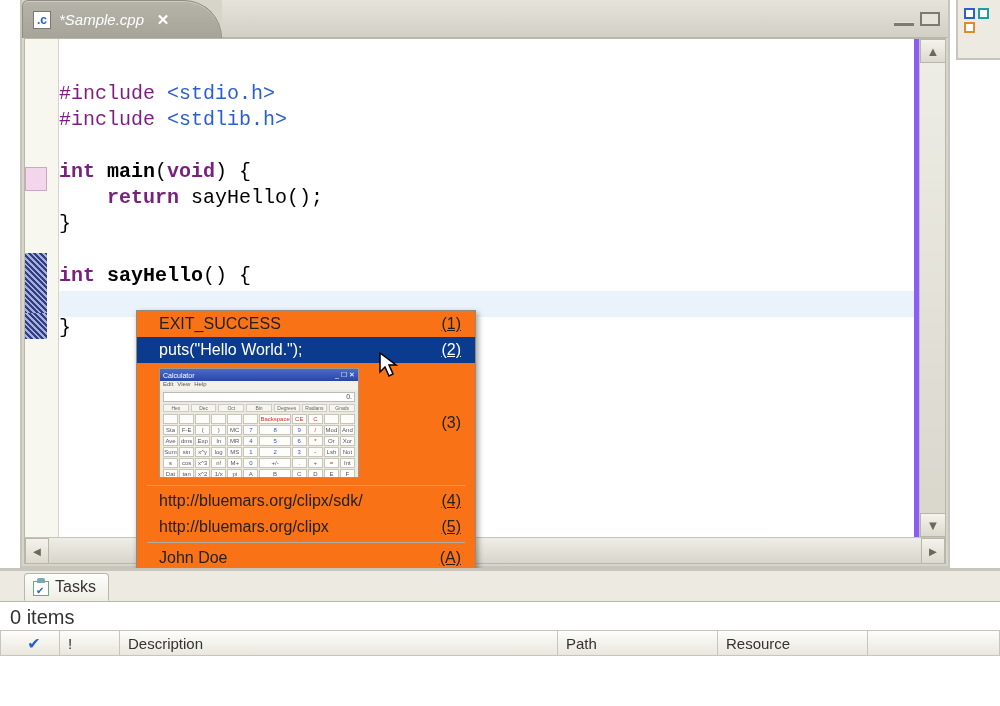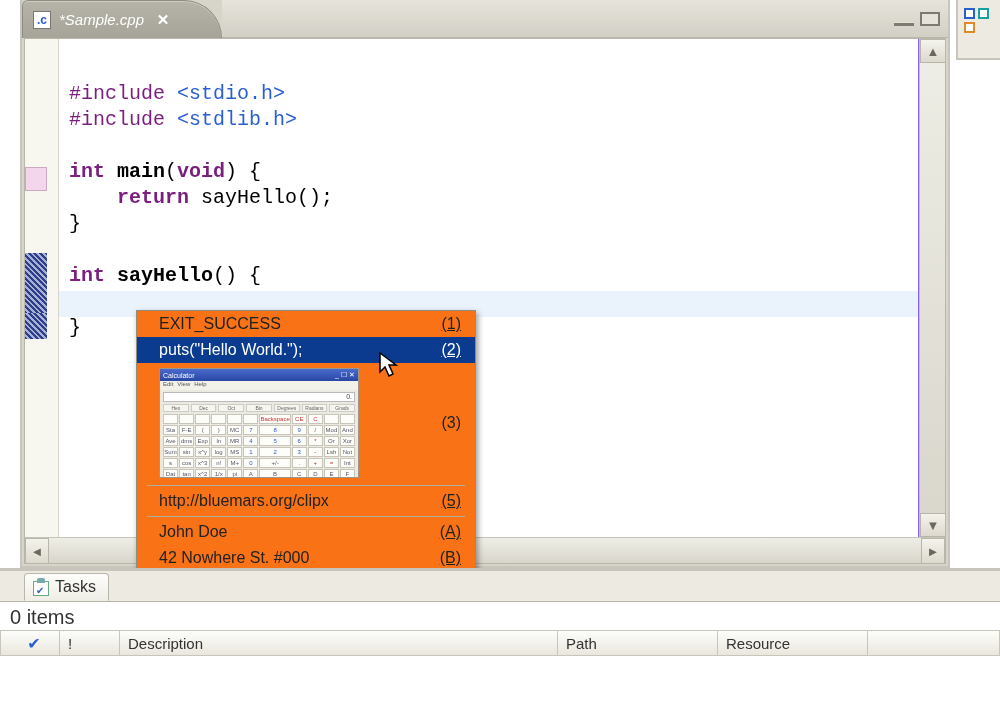--- a/index.html
+++ b/index.html
@@ -69,22 +69,22 @@
     position:relative;
   }
   .gutter .pink { position:absolute; left:0; top:128px; width:22px; height:24px; background:#f3d6ec; border:1px solid #c9a9c0;}
   .gutter .block1 { position:absolute; left:0; top:214px; width:22px; height:60px;
     background:repeating-linear-gradient(45deg,#2e3e8a,#2e3e8a 2px,#a8b0d4 2px,#a8b0d4 4px);}
   .gutter .block2 { position:absolute; left:0; top:274px; width:22px; height:26px;
     background:repeating-linear-gradient(45deg,#2e3e8a,#2e3e8a 2px,#a8b0d4 2px,#a8b0d4 4px);}
 
   .code {
     flex:1; background:#fff; position:relative; font-family:"Courier New", monospace;
-    font-size:20px; line-height:26px; padding-top:16px; padding-left:10px; white-space:pre;
-    border-right:1px solid #8b5cf6;
+    font-size:20px; line-height:26px; padding-top:16px; white-space:pre;
+    border-right:5px solid #8b5cf6;
   }
   .kw-pre { color:#7b1f7e; }
   .kw-inc { color:#2a5fcf; }
   .kw-type { color:#7b1f7e; font-weight:bold; }
   .kw-ret {color:#7b1f7e; font-weight:bold;}
   .fn { font-weight:bold; }
   .par { color:#000; }
   .hl-line { position:absolute; left:0; right:0; top:252px; height:26px; background:#eaf2fb; }
 
   .vscroll {
@@ -324,20 +324,24 @@
             <b>C</b>
             <b>D</b>
             <b>E</b>
             <b>F</b>
       </div>
     </div>
     <span class="key">(3)</span>
   </div>
   <hr>
   <div class="row">
+    <span>http://bluemars.org/clipx/sdk/</span>
+    <span class="key">(4)</span>
+  </div>
+  <div class="row">
     <span>http://bluemars.org/clipx</span>
     <span class="key">(5)</span>
   </div>
   <hr>
   <div class="row">
     <span>John Doe</span>
     <span class="key">(A)</span>
   </div>
   <div class="row">
     <span>42 Nowhere St. #000</span>

